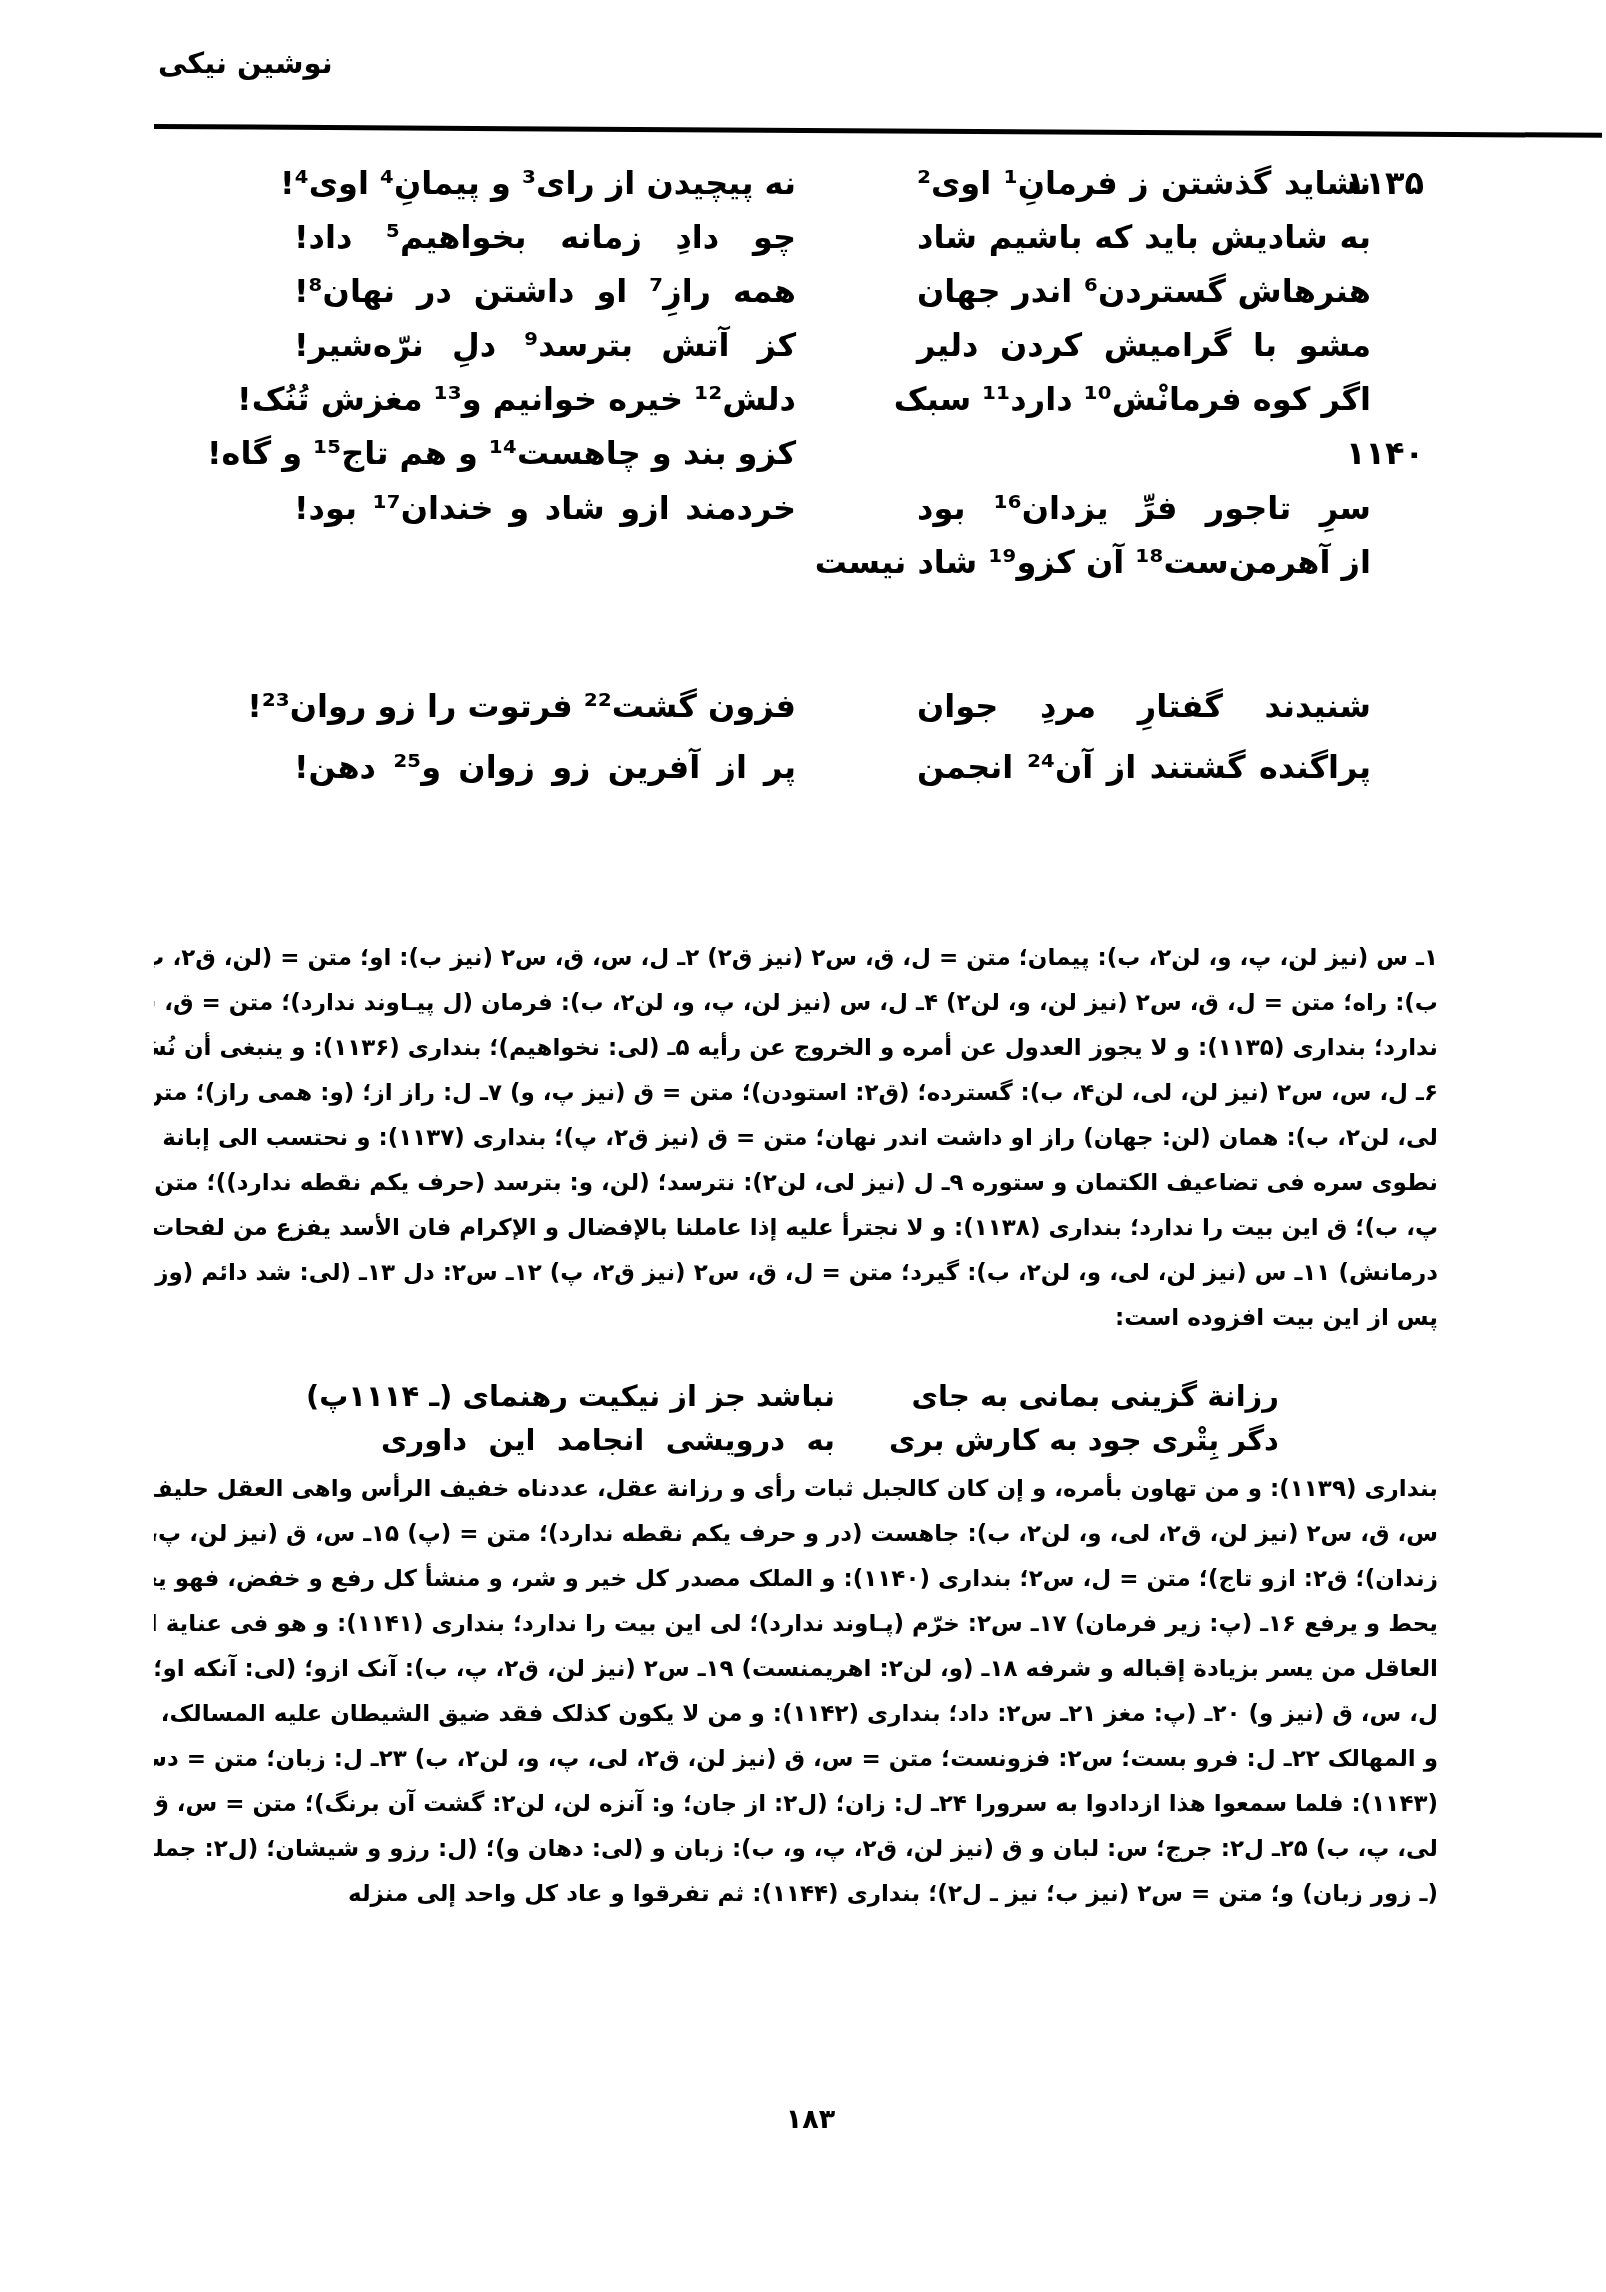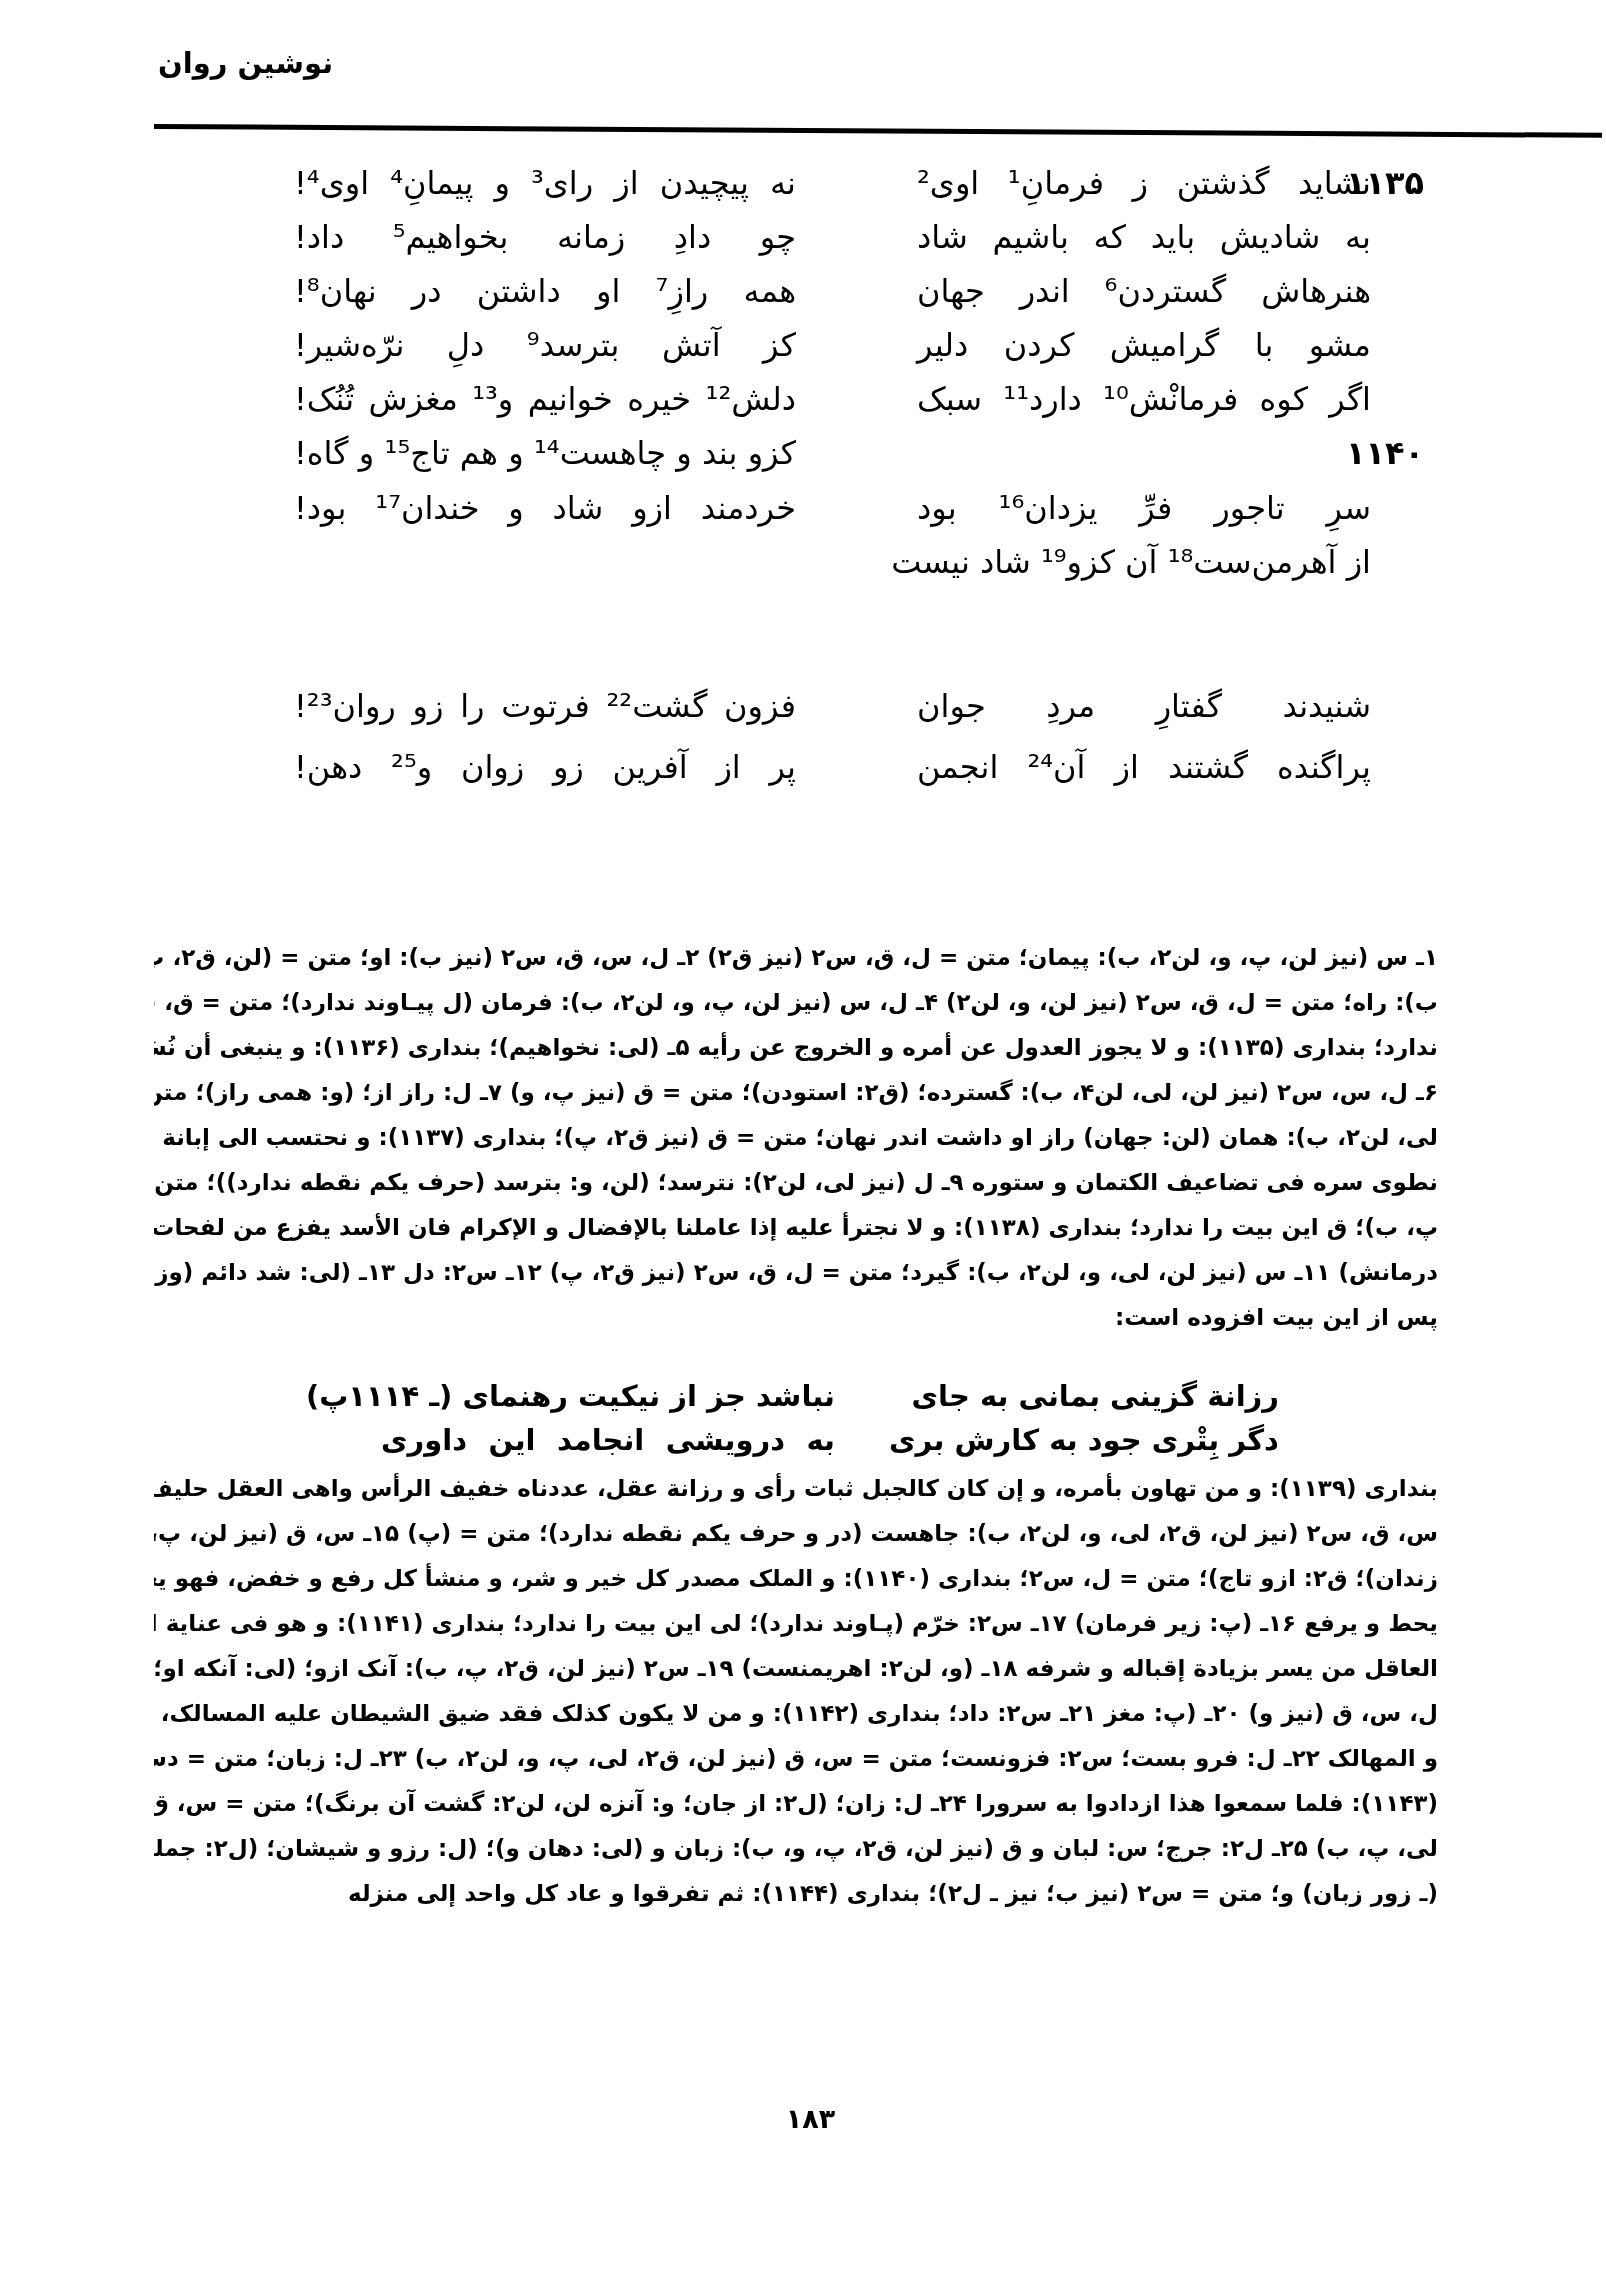--- a/index.html
+++ b/index.html
@@ -1,36 +1,36 @@
 <!DOCTYPE html>
 <html><head>
 <meta charset="utf-8">
 <style>
   html, body { margin:0; padding:0; background:#ffffff; }
   body { width:1607px; height:2292px; position:relative; overflow:hidden; font-family:"DejaVu Sans", sans-serif; color:#000; }
   .running-head { position:absolute; left:158px; top:46px; font-size:29px; font-weight:bold; direction:rtl; }
   .rule { position:absolute; left:154px; top:124px; width:1448px; height:4.8px; background:#000; transform:rotate(0.35deg); transform-origin:left center; }
   .verses { position:absolute; left:0; top:0; width:1607px; }
   .verse-row { position:absolute; left:0; width:1607px; height:54px; direction:rtl; }
-  .hemistich { position:absolute; font-size:32px; font-weight:normal; white-space:nowrap; direction:rtl; text-align:justify; text-align-last:justify; }
+  .hemistich { position:absolute; font-size:32px; font-weight:bold; white-space:nowrap; direction:rtl; text-align:justify; text-align-last:justify; }
   .h-right { right:236px; width:454px; }
   .h-left { right:811px; width:502px; }
   .verse-num { position:absolute; right:183px; font-size:32px; font-weight:bold; direction:rtl; }
   .footnotes { position:absolute; left:154px; top:935px; width:1284px; direction:rtl; font-size:23px; font-weight:bold; line-height:45px; text-align:justify; }
   .fn-line { display:block; white-space:nowrap; overflow:hidden; text-align:justify; text-align-last:justify; height:45px; }
   .fn-line.last { text-align-last:right; }
   .inset-row { position:absolute; direction:rtl; font-size:29px; font-weight:bold; white-space:nowrap; }
   .inset-right { right:328px; width:367px; text-align:justify; text-align-last:justify; }
   .inset-left { right:772px; width:454px; text-align:justify; text-align-last:justify; }
   .page-number { position:absolute; left:772px; top:2103px; width:77px; text-align:center; font-size:27px; font-weight:bold; }
 </style>
 </head>
 <body>
 
-<div class="running-head">نوشین روان</div>
+<div class="running-head">نوشین نیکی</div>
 <div class="rule"></div>
 
 <div class="verses">
   <div class="verse-row" style="top:164px">
     <span class="verse-num">۱۱۳۵</span>
     <span class="hemistich h-right">نشاید گذشتن ز فرمانِ¹ اوی²</span>
     <span class="hemistich h-left">نه پیچیدن از رای³ و پیمانِ⁴ اوی⁴!</span>
   </div>
   <div class="verse-row" style="top:218px">
     <span class="hemistich h-right">به شادیش باید که باشیم شاد</span>

